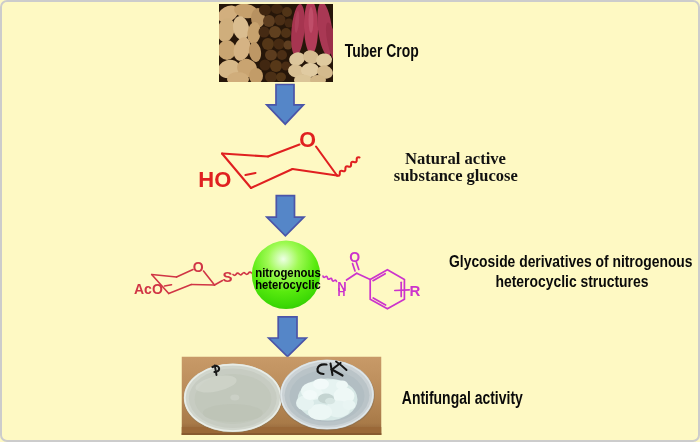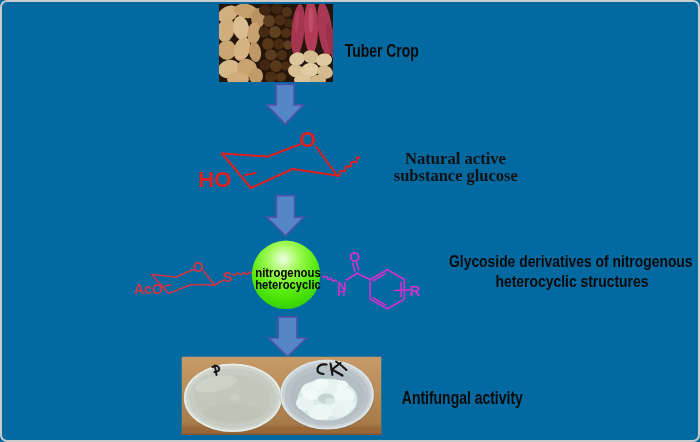--- a/index.html
+++ b/index.html
@@ -1,16 +1,16 @@
 <!DOCTYPE html>
 <html><head>
 <meta charset="utf-8">
 <style>
 html,body{margin:0;padding:0;background:#fff;}
-#page{position:relative;width:700px;height:442px;background:#0369a1;overflow:hidden;}
+#page{position:relative;width:700px;height:442px;background:#fef9c3;overflow:hidden;}
 #frame{position:absolute;left:0;top:0;right:0;bottom:0;border:2px solid #cccccc;border-radius:7px;pointer-events:none;}
 svg{position:absolute;left:0;top:0;}
 .sans{font-family:"Liberation Sans",sans-serif;font-weight:bold;}
 .serif{font-family:"Liberation Serif",serif;font-weight:bold;}
 </style>
 </head>
 <body>
 <div id="page">
 <div id="frame"></div>
 <svg width="698" height="440" viewBox="0 0 698 440">

